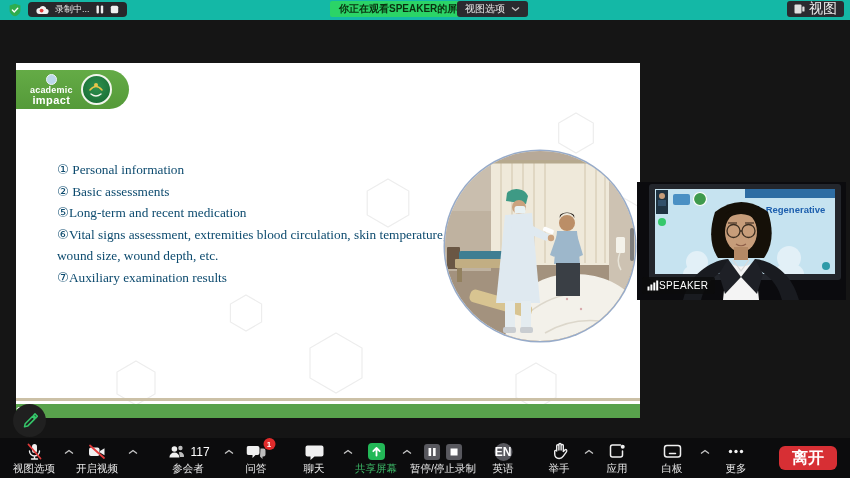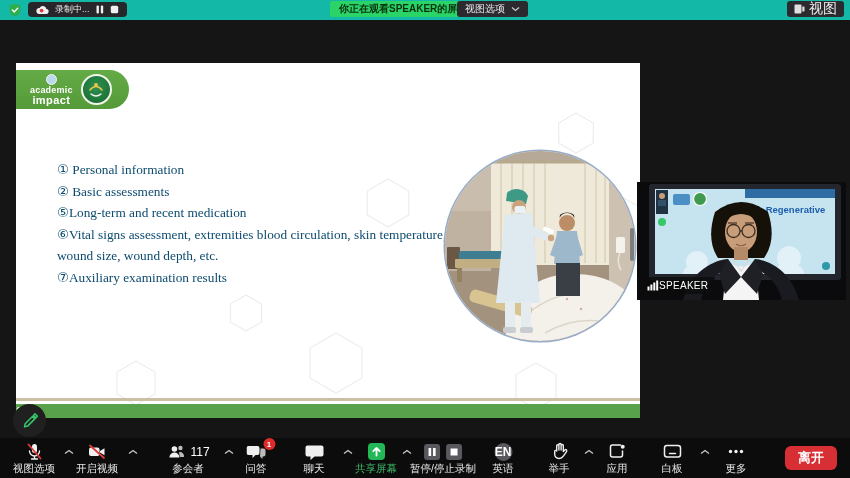--- a/index.html
+++ b/index.html
@@ -70,21 +70,21 @@
             align-items:center; gap:2px; color:#e8e8e8; cursor:pointer; }
   .tb-btn .ic { height:19px; display:flex; align-items:center; gap:4px; position:relative; }
   .tb-btn .lbl { font-size:10.5px; white-space:nowrap; line-height:1; }
   .chev { position:absolute; top:11px; cursor:pointer; }
   .cnt { font-size:12px; color:#fff; }
   .badge { position:absolute; top:-4px; right:-9px; min-width:12px; height:12px; border-radius:6px;
            color:#fff; font-size:8px; font-weight:bold; display:flex; align-items:center; justify-content:center; padding:0 3px; }
   .encircle { width:18px; height:18px; border-radius:50%; background:#58585e; color:#fff; font-size:12px;
               font-weight:bold; display:flex; align-items:center; justify-content:center; }
   .leave { position:absolute; right:13px; top:8px; height:24px; border:none; border-radius:6px;
-           color:#fff; font-size:13px; font-weight:bold; padding:0 13px; cursor:pointer; }
+           color:#fff; font-size:16px; font-weight:bold; padding:0 13px; cursor:pointer; }
 </style>
 </head>
 <body>
 
 <div class="screen">
 
   <div class="topbar">
     <div class="shield">
       <svg width="14" height="14" viewBox="0 0 14 14">
           <path d="M7 .8 12.4 2.6 V7 c0 3.4-2.4 5.4-5.4 6.3C4 12.4 1.6 10.4 1.6 7 V2.6 Z" fill="#2ead4e"></path>

